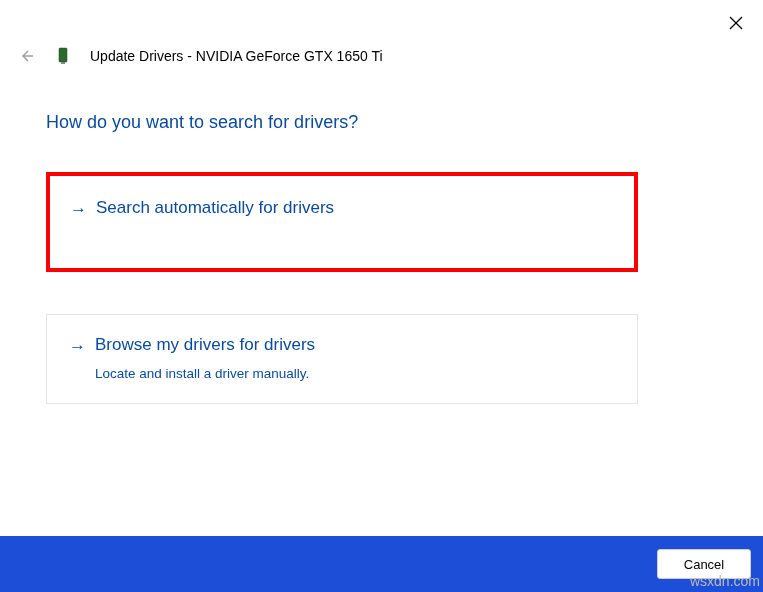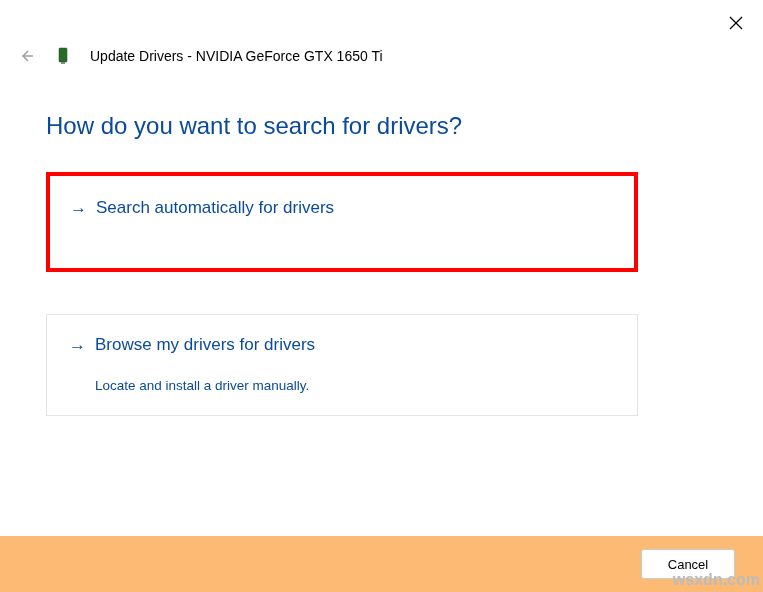--- a/index.html
+++ b/index.html
@@ -69,21 +69,21 @@
     }
     .window-title {
       font-size: 14px;
       color: #000;
       font-weight: 400;
     }
     .main-heading {
       position: absolute;
       top: 112px;
       left: 46px;
-      font-size: 24px;
+      font-size: 18px;
       color: #0a4a9c;
       font-weight: 400;
     }
     .option-box {
       position: absolute;
       left: 46px;
       width: 592px;
       border: 1px solid #e5e5e5;
       background: #fff;
       padding: 18px 22px 20px 22px;
@@ -104,63 +104,62 @@
     .arrow-icon {
       color: #0a4a9c;
       font-size: 17px;
       line-height: 24px;
       flex-shrink: 0;
       width: 16px;
     }
     .option-text {
       display: flex;
       flex-direction: column;
-      gap: 20px;
+      gap: 8px;
     }
     .option-title {
       font-size: 17px;
       color: #0a4a9c;
       font-weight: 400;
       line-height: 24px;
     }
     .option-desc {
       font-size: 13.5px;
       color: #0a4a9c;
       font-weight: 400;
       line-height: 18px;
     }
     .footer {
       position: absolute;
       bottom: 0;
       left: 0;
       right: 0;
       height: 56px;
-      background: #fdba74;
+      background: #1d4ed8;
       display: flex;
       align-items: center;
       justify-content: flex-end;
-      padding-right: 28px;
+      padding-right: 12px;
     }
     .cancel-btn {
       width: 94px;
       height: 30px;
       background: #fff;
       border: 1px solid #ccc;
       font-size: 13px;
       color: #000;
       cursor: pointer;
       border-radius: 3px;
     }
     .watermark {
       position: absolute;
       bottom: 3px;
       right: 3px;
-      font-size: 16px;
+      font-size: 14px;
       color: #bbb;
-      font-weight: bold;
     }
   </style>
 </head>
 <body>
 
 <div class="close-btn">
   <svg viewBox="0 0 14 14">
     <line x1="1" y1="1" x2="13" y2="13"></line>
     <line x1="13" y1="1" x2="1" y2="13"></line>
   </svg>

